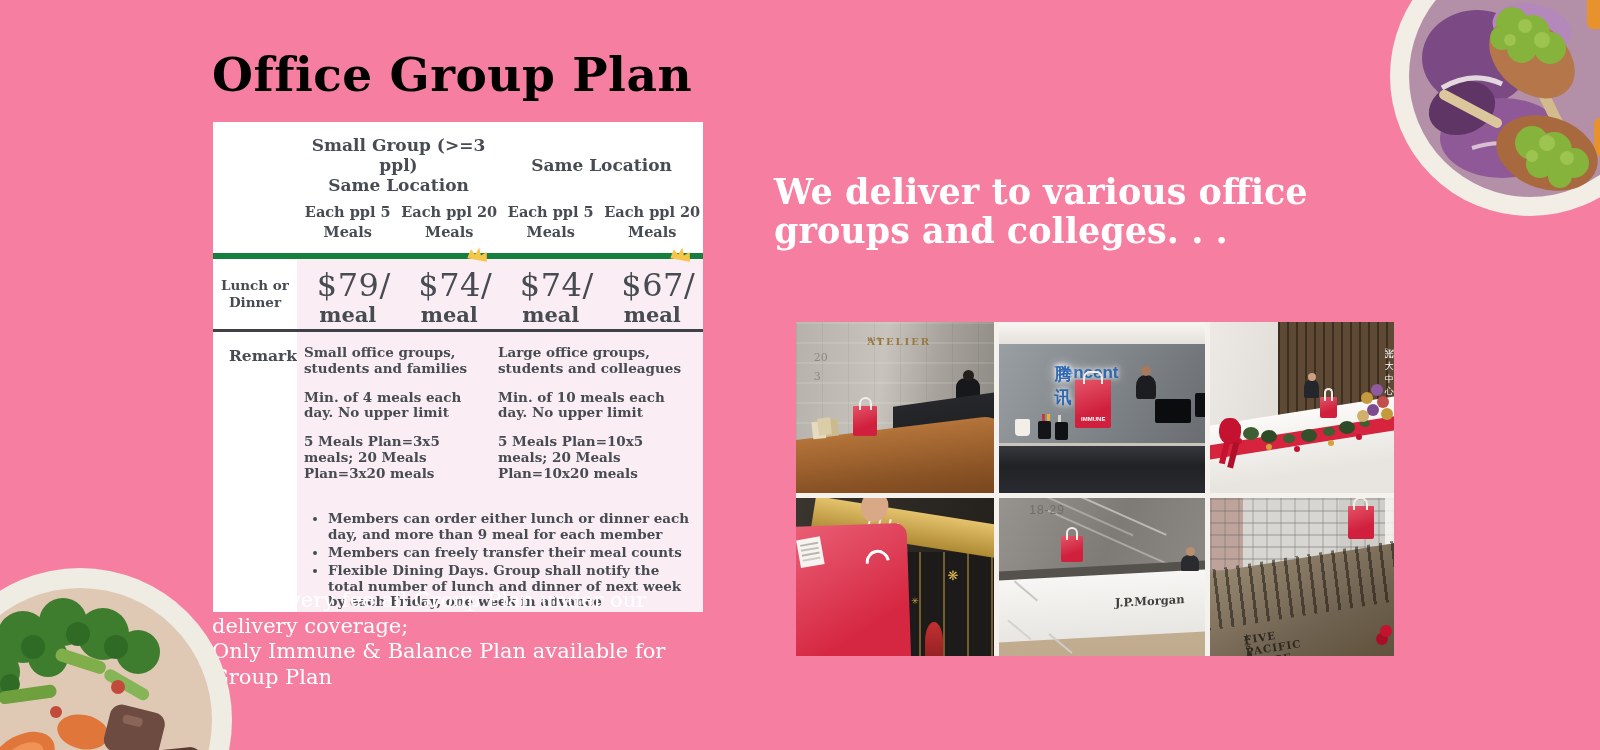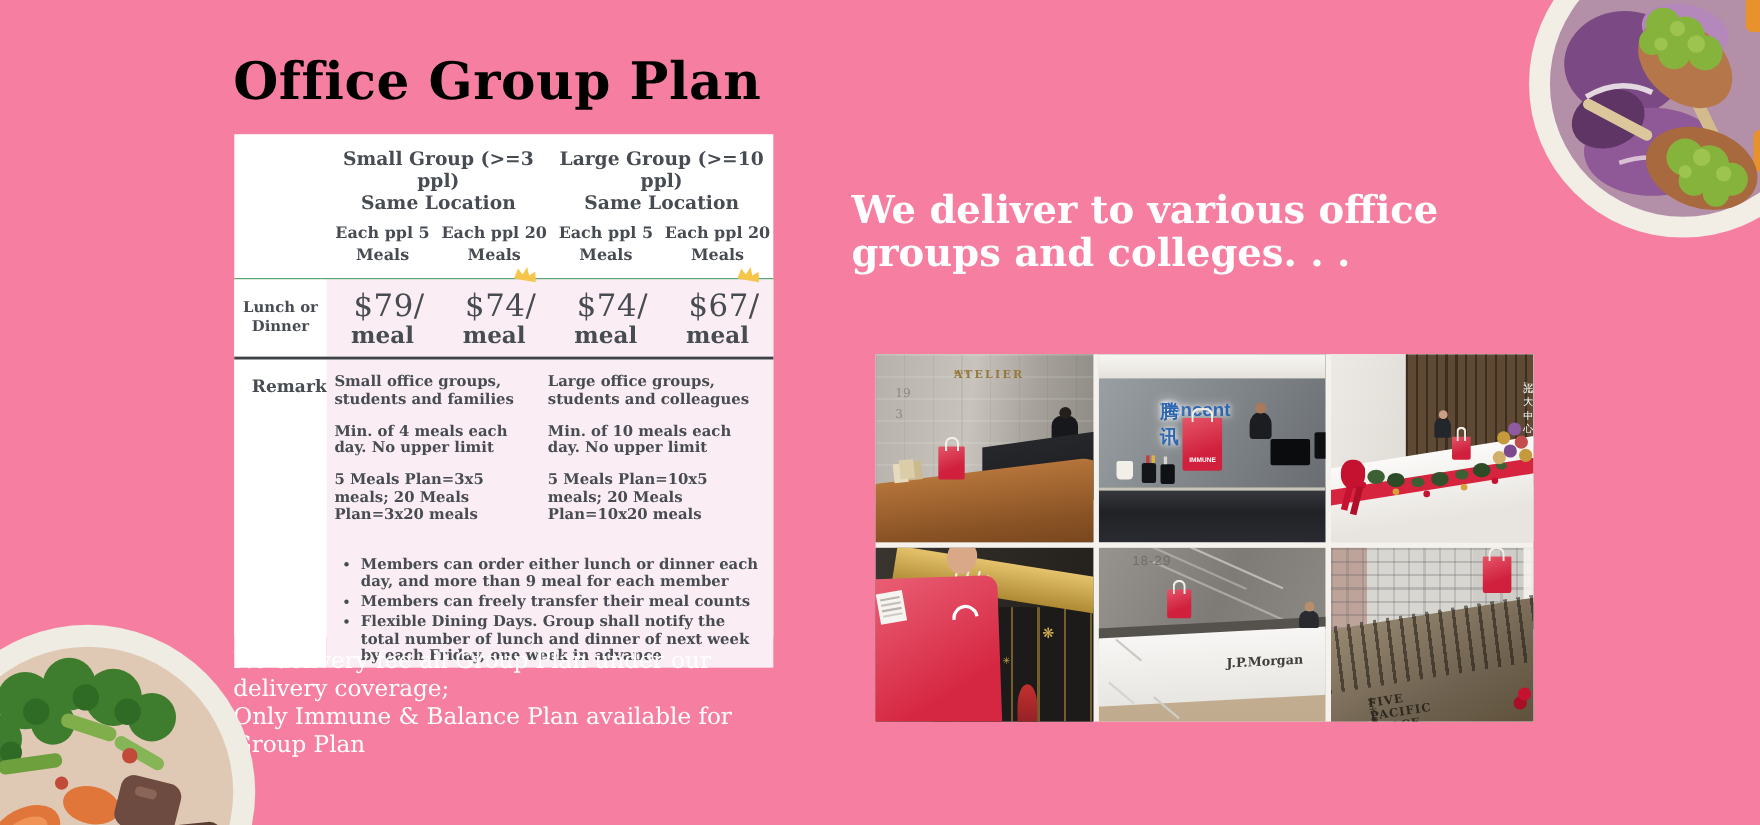--- a/index.html
+++ b/index.html
@@ -10,25 +10,25 @@
   
   .page-title{left:212px;top:47px;font-size:47px;font-weight:700;color:#000000;letter-spacing:.5px;}
 
   .plan-table{left:213px;top:122px;width:490px;background:#fff;}
   .grid5{display:grid;grid-template-columns:84px 1fr 1fr 1fr 1fr;}
   .gridg{display:grid;grid-template-columns:84px 2fr 2fr;}
   .ghead{height:78px;align-items:start;}
   .ghead .gcell{padding-top:13px;text-align:center;font-weight:700;font-size:17px;line-height:1.18;}
   .subhead{height:53px;}
   .subhead .scell{text-align:center;font-weight:700;font-size:14.5px;line-height:1.35;padding-top:2px;}
-  .price-row{border-top:1px solid #15803d;border-bottom:3px solid #3E4247;height:70px;}
+  .price-row{border-top:6px solid #15803d;border-bottom:3px solid #3E4247;height:70px;}
   .price-row .plabel{background:#fff;display:flex;align-items:center;justify-content:center;
                      text-align:center;font-weight:700;font-size:13.5px;line-height:1.25;}
   .pcell{background:#FAEDF3;position:relative;text-align:center;padding-top:7px;}
-  .pcell .pr{font-size:28px;font-weight:400;letter-spacing:.5px;padding-left:12px;}
+  .pcell .pr{font-size:32px;font-weight:400;letter-spacing:.5px;padding-left:12px;}
   .pcell .un{font-size:21px;font-weight:700;line-height:1.0;}
   .crown{position:absolute;top:-13px;right:10px;transform:rotate(10deg);}
   .remark-row{display:grid;grid-template-columns:84px 1fr;height:252px;}
   .remark-row .rlabel{background:#fff;text-align:right;font-weight:700;font-size:15.5px;padding-top:14px;}
   .rcontent{background:#FAEDF3;padding:13px 10px 0 7px;}
   .rcols{display:grid;grid-template-columns:186px 1fr;column-gap:8px;}
   .rcols p{margin:0 0 13px 0;font-size:13.5px;font-weight:700;line-height:1.17;}
   .rbullets{margin:17px 0 0 0;padding:0 0 0 24px;}
   .rbullets li{font-size:13.5px;font-weight:700;line-height:1.17;margin:0 0 2px 0;}
   .note{left:212px;top:588px;width:522px;color:#fff;font-size:21px;line-height:1.22;}
@@ -160,21 +160,21 @@
   <div class="abs page-title">Office Group Plan</div>
 
   <div class="abs plan-table">
     <div class="gridg ghead">
       <div class="gcell"></div>
       <div class="gcell">
         <span>Small Group (&gt;=3 ppl)</span><br>
         <span>Same Location</span>
       </div>
       <div class="gcell">
-        <span>Large Group (&gt;=10 ppl)</span><br>
+        <br>
         <span>Same Location</span>
       </div>
     </div>
 
     <div class="grid5 subhead">
       <div class="scell"></div>
       <div class="scell">
         <span>Each ppl 5</span><br>
         <span>Meals</span>
       </div>
@@ -252,21 +252,21 @@
   <div class="abs right-heading">
     <div>We deliver to various office</div>
     <div>groups and colleges. . .</div>
   </div>
 
   <div class="abs photo-grid">
 
     <div class="photo ph1">
       <div class="stone"></div>
       <div class="nums">
-        <span>19</span>
+        <span>20</span>
           <br>
           <span>3</span>
       </div>
       <div class="sign">
         <span>ATELIER</span>
           <em>K11</em>
       </div>
       <div class="person"></div>
       <div class="desk"></div>
       <div class="counter"></div>

